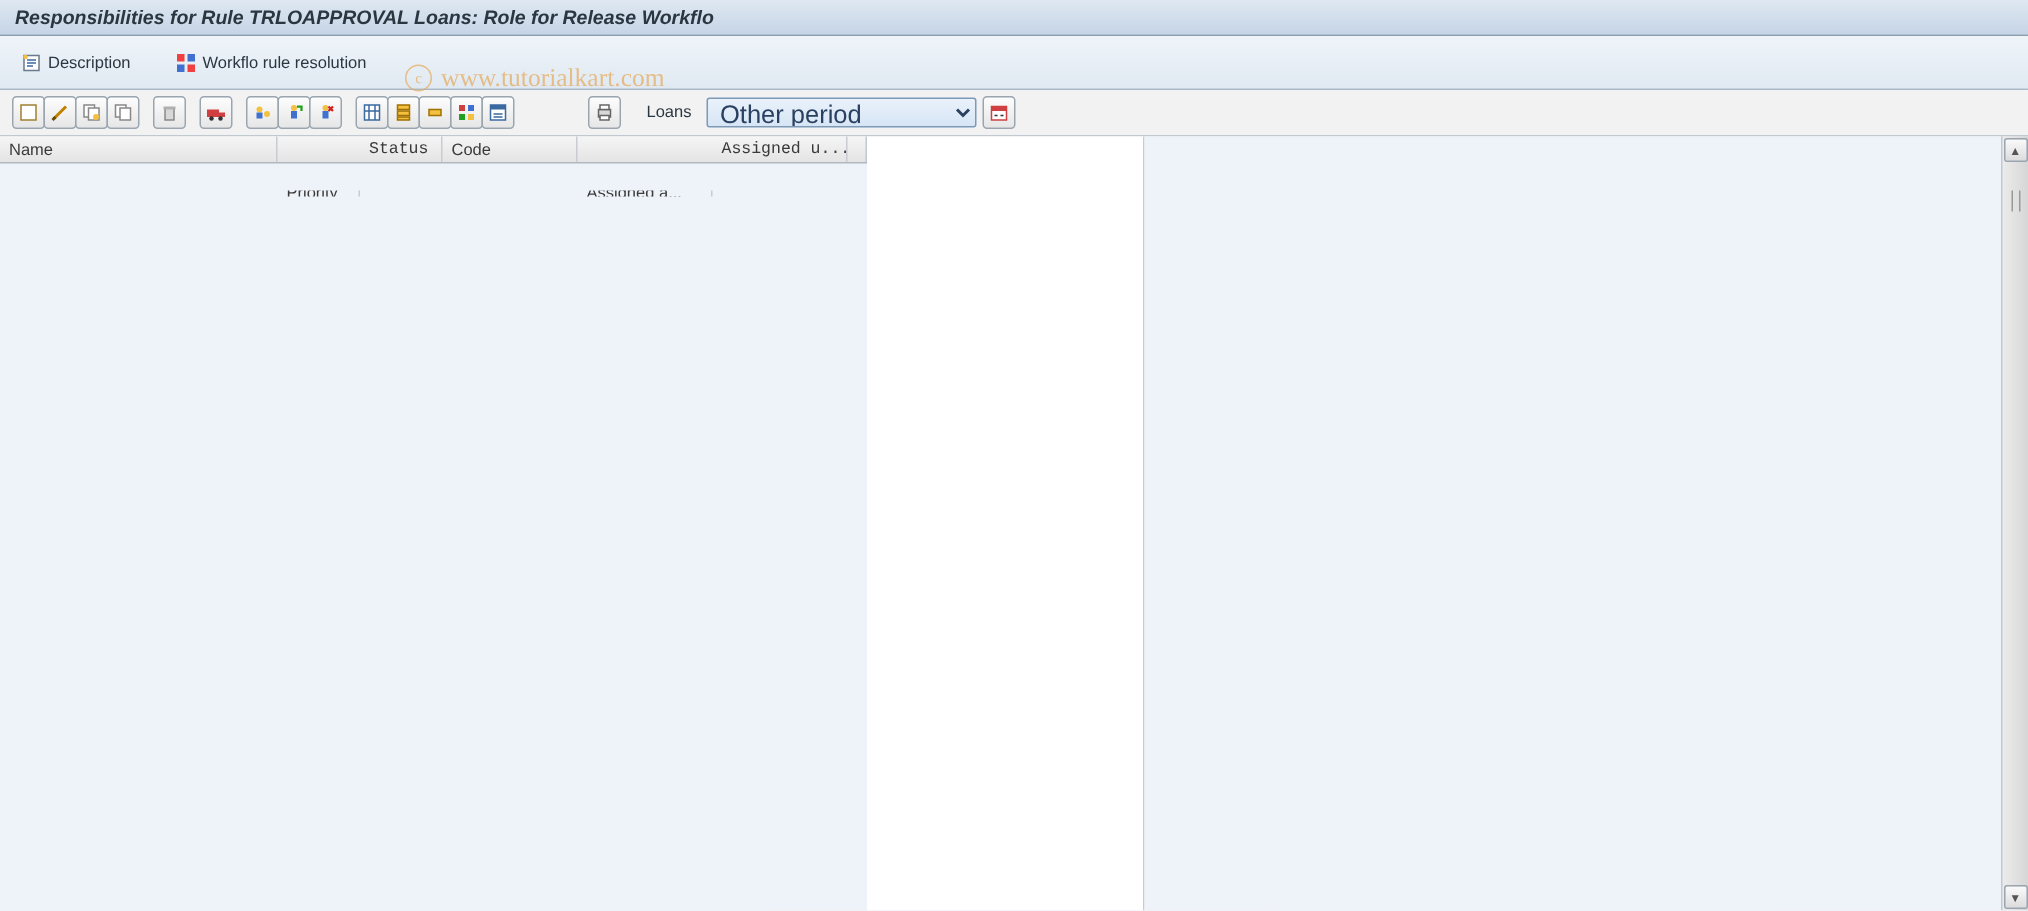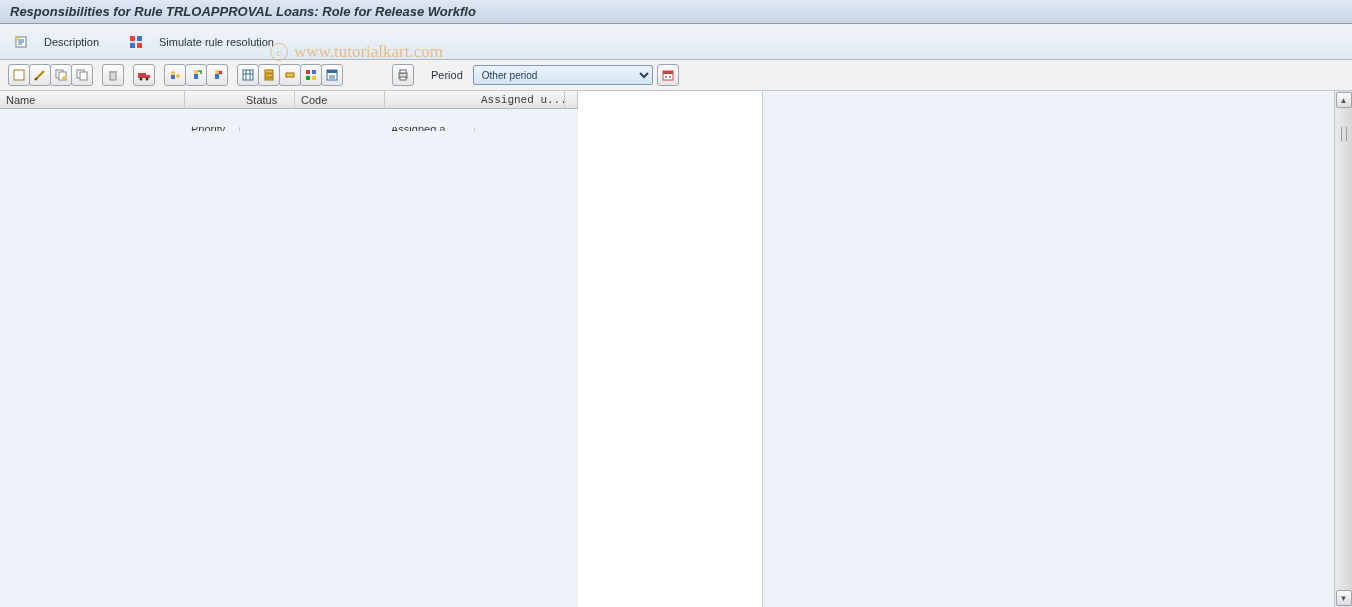--- a/index.html
+++ b/index.html
@@ -30,21 +30,21 @@
       border-bottom: 1px solid #a8b8c8;
       height: 36px;
       display: flex;
       align-items: center;
       padding: 0 8px;
       gap: 18px;
     }
     .action-btn {
       display: flex;
       align-items: center;
-      gap: 16px;
+      gap: 4px;
       background: transparent;
       border: none;
       padding: 3px 6px;
       font-size: 11px;
       color: #2a3640;
       cursor: pointer;
       border-radius: 3px;
     }
     .icon-box {
       width: 14px; height: 14px;
@@ -83,21 +83,21 @@
     .period-label {
       margin-left: 18px;
       margin-right: 10px;
       color: #2a3640;
     }
     .period-select {
       width: 180px;
       height: 20px;
       border: 1px solid #7d99b8;
       background: linear-gradient(#eaf2fb, #d6e5f5);
-      font-size: 10px;
+      font-size: 17px;
       color: #2a4060;
       padding: 0 4px;
       border-radius: 2px;
     }
     .main-area {
       display: flex;
       height: calc(607px - 24px - 36px - 30px);
       border-top: 1px solid #c0c8d0;
     }
     .left-area {
@@ -116,21 +116,21 @@
     .col-h {
       border-right: 1px solid #c8ccd0;
       padding: 2px 6px;
       display: flex;
       align-items: center;
       overflow: hidden;
       white-space: nowrap;
     }
     .col-name { width: 185px; }
     .col-priority { width: 55px; margin-top: 36px; }
-    .col-status { width: 55px; }
+    .col-status { width: 55px; font-family: Liberation Mono, monospace; }
     .col-code { width: 90px; text-align: center; }
     .col-assa { width: 90px; margin-top: 36px; }
     .col-assu { width: 90px; font-family: Liberation Mono, monospace; }
     .col-rest { flex: 1; border-right: 1px solid #c0c8d0; }
     .tree-body {
       flex: 1;
       display: flex;
     }
     .tree-left {
       width: 185px;
@@ -215,21 +215,21 @@
   </button>
   <button class="action-btn">
     <span class="icon-box">
       <svg width="14" height="14">
           <rect x="1" y="1" width="5" height="5" fill="#f04040"></rect>
           <rect x="8" y="1" width="5" height="5" fill="#4070d0"></rect>
           <rect x="1" y="8" width="5" height="5" fill="#4070d0"></rect>
           <rect x="8" y="8" width="5" height="5" fill="#f04040"></rect>
         </svg>
     </span>
-    <span>Simulate rule resolution</span>
+    <span>Workflo rule resolution</span>
   </button>
 </div>
 
 <div class="watermark">
   <span class="watermark-circ">c</span>
   <span>www.tutorialkart.com</span>
 </div>
 
 <div class="toolbar-row">
   <div class="tbtn-group">
@@ -341,21 +341,21 @@
   <div style="width:50px"></div>
   <div class="tbtn-group">
     <div class="tbtn">
         <svg width="14" height="14">
           <rect x="3" y="5" width="8" height="5" fill="#d8d8d8" stroke="#666"></rect>
           <rect x="4" y="2" width="6" height="3" fill="#fff" stroke="#666"></rect>
           <rect x="4" y="9" width="6" height="3" fill="#fff" stroke="#666"></rect>
         </svg>
       </div>
   </div>
-  <span class="period-label">Period</span>
+  <span class="period-label">Loans</span>
   <select class="period-select">
     <option>Other period</option>
   </select>
   <div class="tbtn-group" style="margin-left:4px">
     <div class="tbtn">
         <svg width="14" height="14">
           <rect x="2" y="3" width="10" height="9" fill="#fff" stroke="#d04040"></rect>
           <rect x="2" y="3" width="10" height="3" fill="#d04040"></rect>
           <path d="M4 9h2M8 9h2" stroke="#333"></path>
         </svg>

